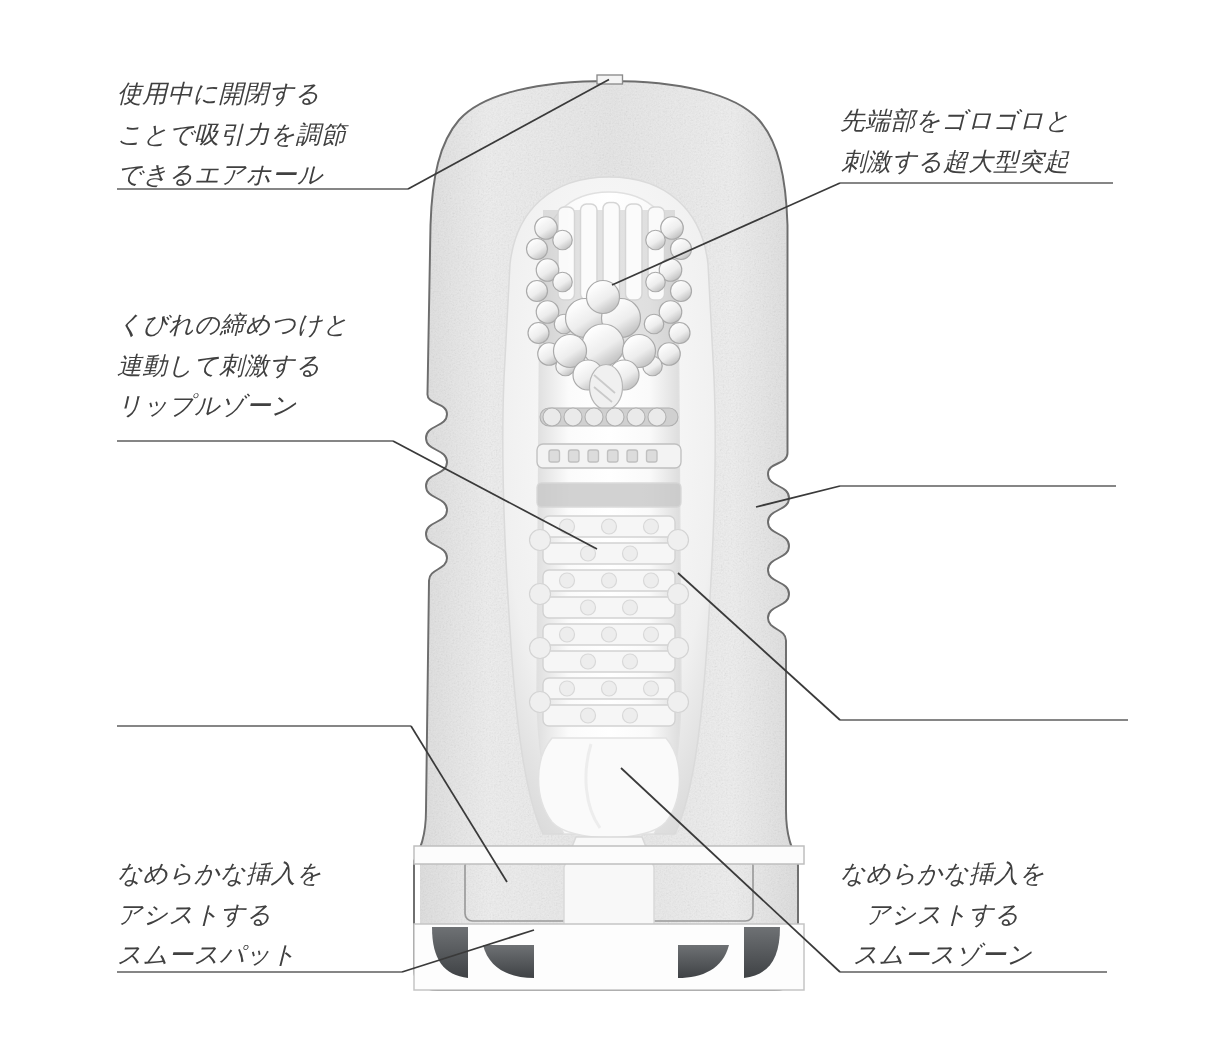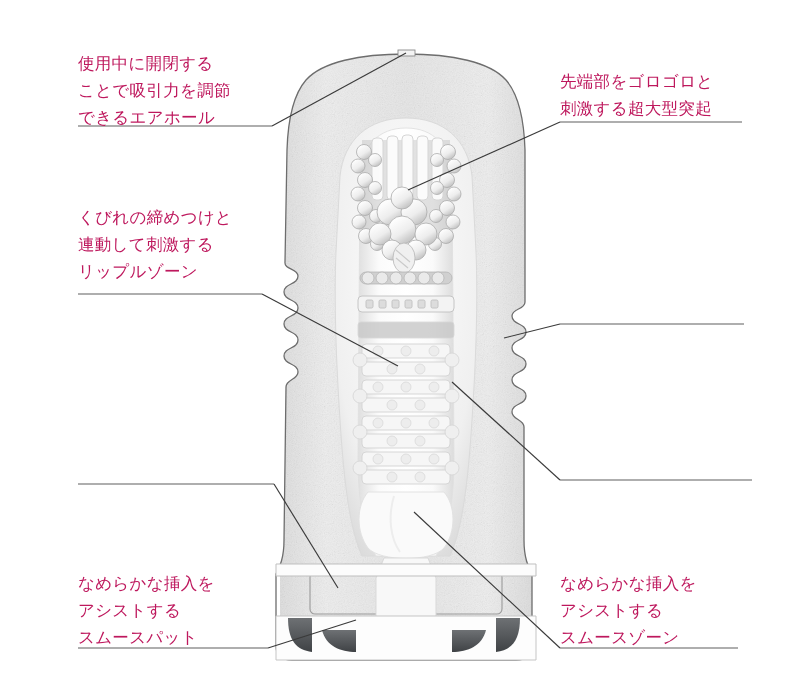--- a/index.html
+++ b/index.html
@@ -10,29 +10,30 @@
   #page {
     position: relative;
     width: 808px;
     height: 700px;
     background: #ffffff;
     overflow: hidden;
     font-family: "Liberation Sans", "DejaVu Sans", sans-serif;
   }
   .callout {
     position: absolute;
-    color: #be185d;
+    color: #404040;
     font-size: 16.5px;
     line-height: 27px;
     letter-spacing: 0.3px;
     white-space: pre-line;
     font-family: "Liberation Sans", "DejaVu Sans", sans-serif;
+    font-style: italic;
   }
   .callout.left  { text-align: left; }
-  .callout.right { text-align: left; }
+  .callout.right { text-align: center; }
 
   #artwork, #leaders {
     position: absolute;
     left: 0; top: 0;
     width: 808px;
     height: 700px;
     pointer-events: none;
   }
   .lbl-underline { stroke: #5e5e5e; stroke-width: 1.1; fill: none; }
   .lbl-diag { stroke: #3a3a3a; stroke-width: 1.15; fill: none; }

